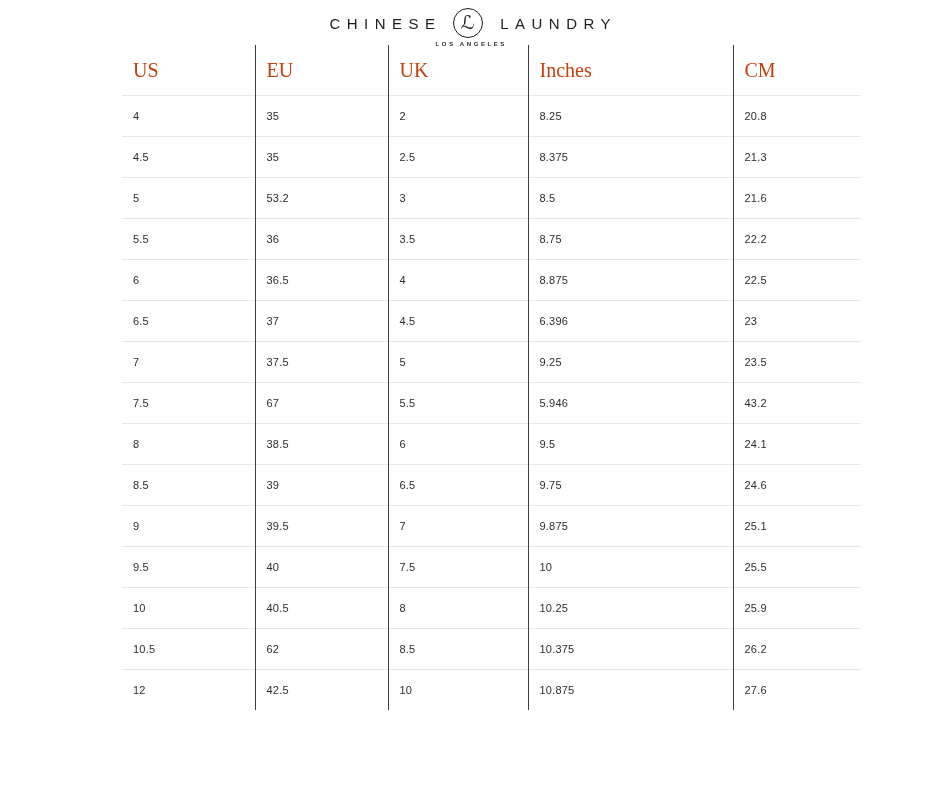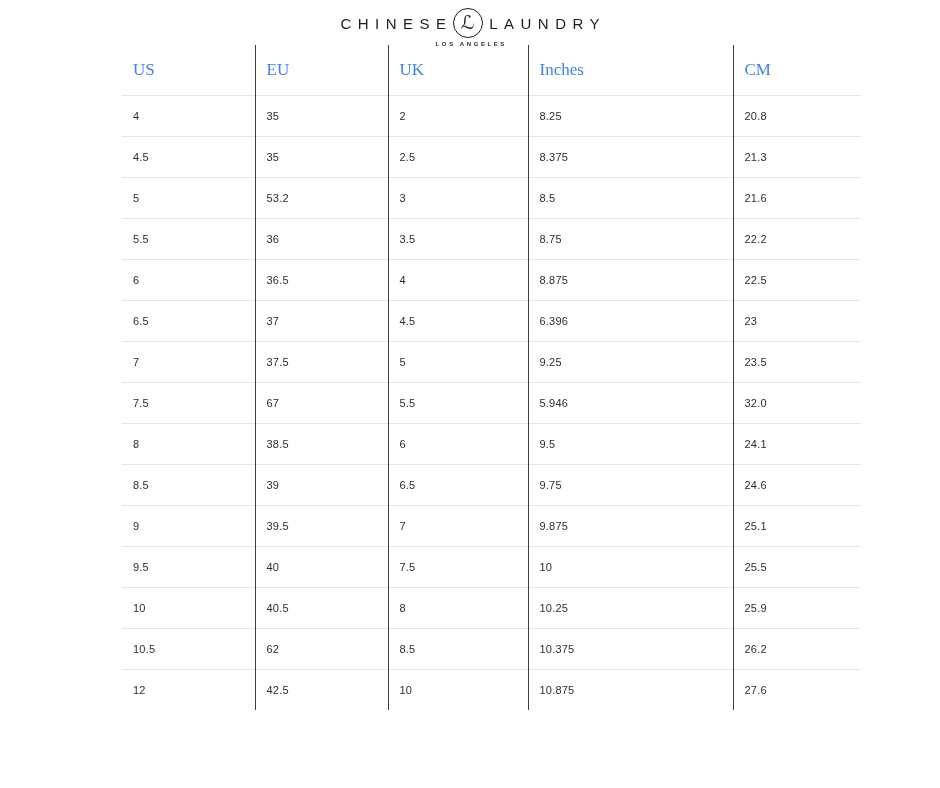--- a/index.html
+++ b/index.html
@@ -18,20 +18,21 @@
     top: 8px;
     left: 0;
     width: 100%;
     display: flex;
     flex-direction: column;
     align-items: center;
   }
   .logo-row {
     display: flex;
     align-items: center;
+    gap: 11px;
   }
   .logo-word {
     font-size: 15px;
     font-weight: 500;
     letter-spacing: 6.5px;
     text-indent: 6.5px; 
     color: #1d1d1d;
   }
   .monogram {
     width: 30px;
@@ -69,22 +70,22 @@
     border-collapse: collapse;
     table-layout: fixed;
   }
   table.size-chart th {
     height: 50px;
     padding: 0 0 0 11px;
     text-align: left;
     vertical-align: middle;
     font-family: "Liberation Serif", serif;
     font-weight: 400;
-    font-size: 17px;
-    color: #3b82f6;
+    font-size: 20px;
+    color: #c2410c;
   }
   table.size-chart td {
     height: 40px;
     padding: 0 0 0 11px;
     vertical-align: middle;
     font-size: 11px;
     letter-spacing: 0.2px;
     color: #2d2d2d;
     border-top: 1px solid #e7e7e7;
   }
@@ -174,21 +175,21 @@
           <td>37.5</td>
           <td>5</td>
           <td>9.25</td>
           <td>23.5</td>
         </tr>
         <tr>
           <td>7.5</td>
           <td>67</td>
           <td>5.5</td>
           <td>5.946</td>
-          <td>32.0</td>
+          <td>43.2</td>
         </tr>
         <tr>
           <td>8</td>
           <td>38.5</td>
           <td>6</td>
           <td>9.5</td>
           <td>24.1</td>
         </tr>
         <tr>
           <td>8.5</td>

